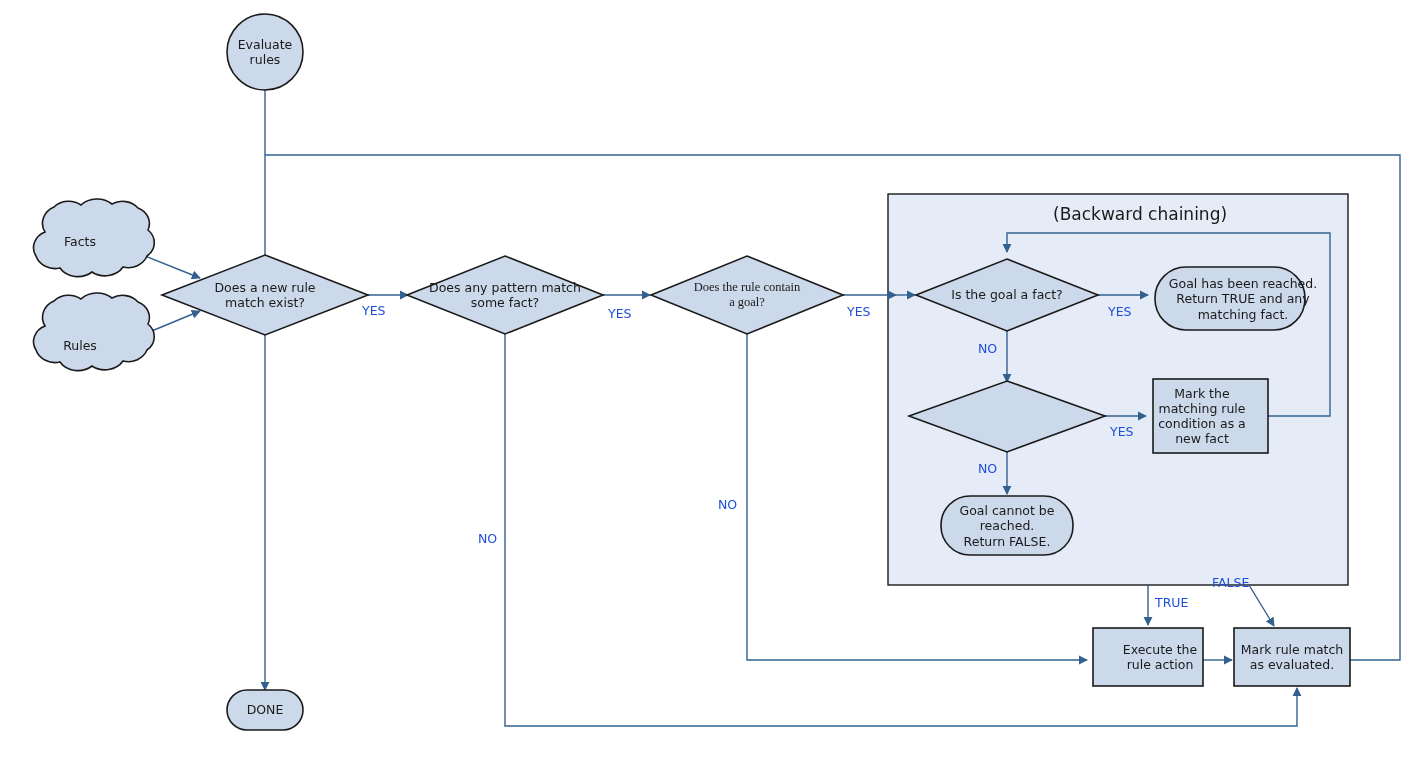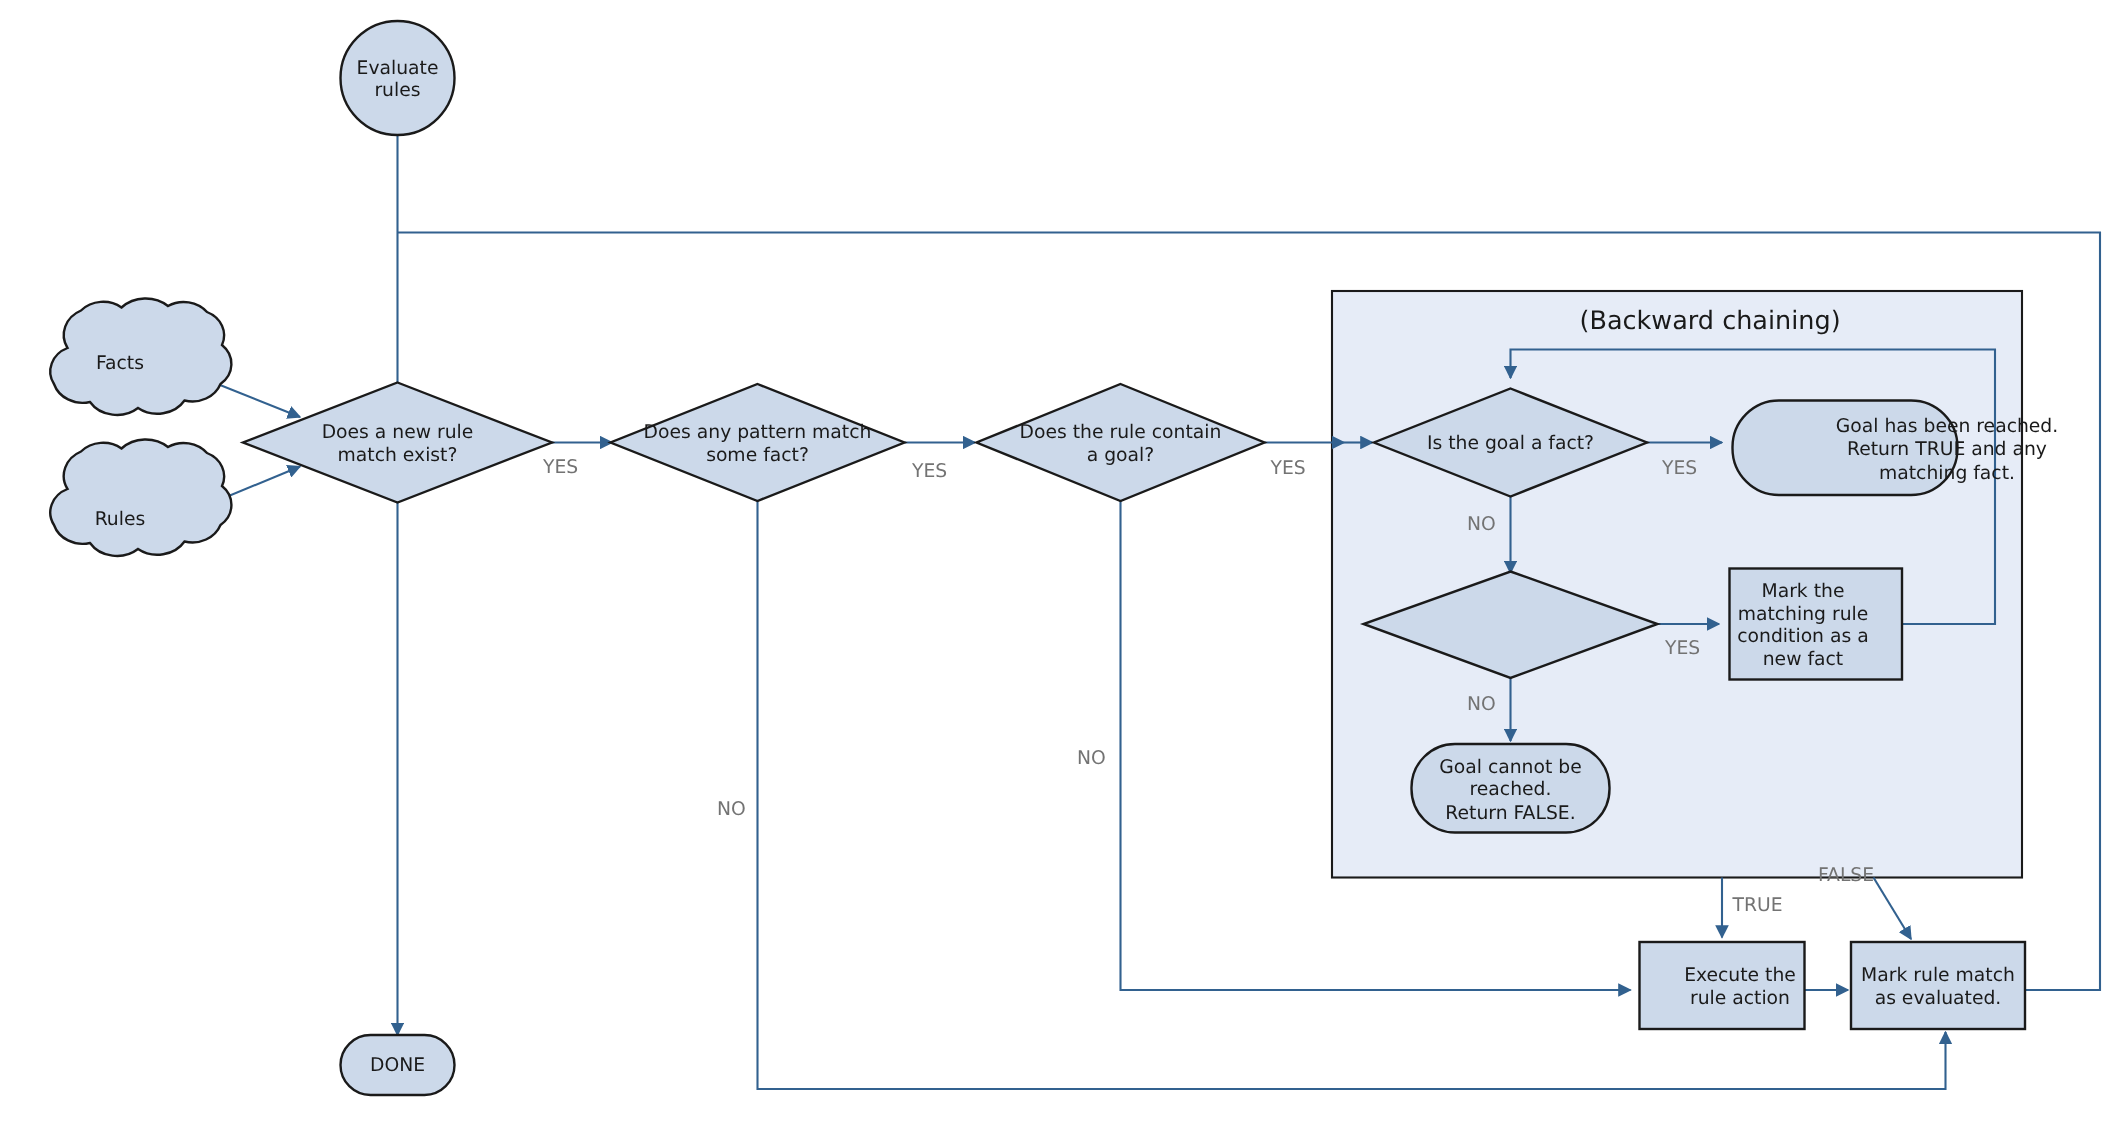--- a/index.html
+++ b/index.html
@@ -31,21 +31,21 @@
     justify-content: center;
     text-align: center;
     color: #1a1a1a;
     font-size: 12.5px;
     line-height: 1.22;
     pointer-events: none;
     white-space: pre-line;
   }
   .edge-label {
     position: absolute;
-    color: #737373;
+    color: #1d4ed8;
     font-size: 12.5px;
     line-height: 1;
     white-space: nowrap;
   }
   .group-title {
     position: absolute;
     color: #1a1a1a;
     font-size: 17px;
     white-space: nowrap;
   }
@@ -162,27 +162,27 @@
   <div class="node-text" style="left:26px; top:232px; width:108px; height:20px;">Facts</div>
 
   <div class="node-text" style="left:26px; top:336px; width:108px; height:20px;">Rules</div>
 
   <div class="node-text" style="left:180px; top:275px; width:170px; height:40px;">Does a new rule
 match exist?</div>
 
   <div class="node-text" style="left:420px; top:275px; width:170px; height:40px;">Does any pattern match
 some fact?</div>
 
-  <div class="node-text" style="left:665px; top:275px; width:164px; height:40px;">Does the rule contain
+  <div class="node-text" style="left:665px; top:275px; width:164px; height:40px;font-family:Liberation Serif, serif;">Does the rule contain
 a goal?</div>
 
   <div class="node-text" style="left:927px; top:285px; width:160px; height:20px;">Is the goal a fact?</div>
 
 
-  <div class="node-text" style="left:1212px; top:272px; width:172px; height:54px;">Goal has been reached.
+  <div class="node-text" style="left:1157px; top:272px; width:172px; height:54px;">Goal has been reached.
 Return TRUE and any
 matching fact.</div>
 
   <div class="node-text" style="left:1155px; top:382px; width:94px; height:68px;">Mark the
 matching rule
 condition as a
 new fact</div>
 
   <div class="node-text" style="left:943px; top:500px; width:128px; height:52px;">Goal cannot be
 reached.

